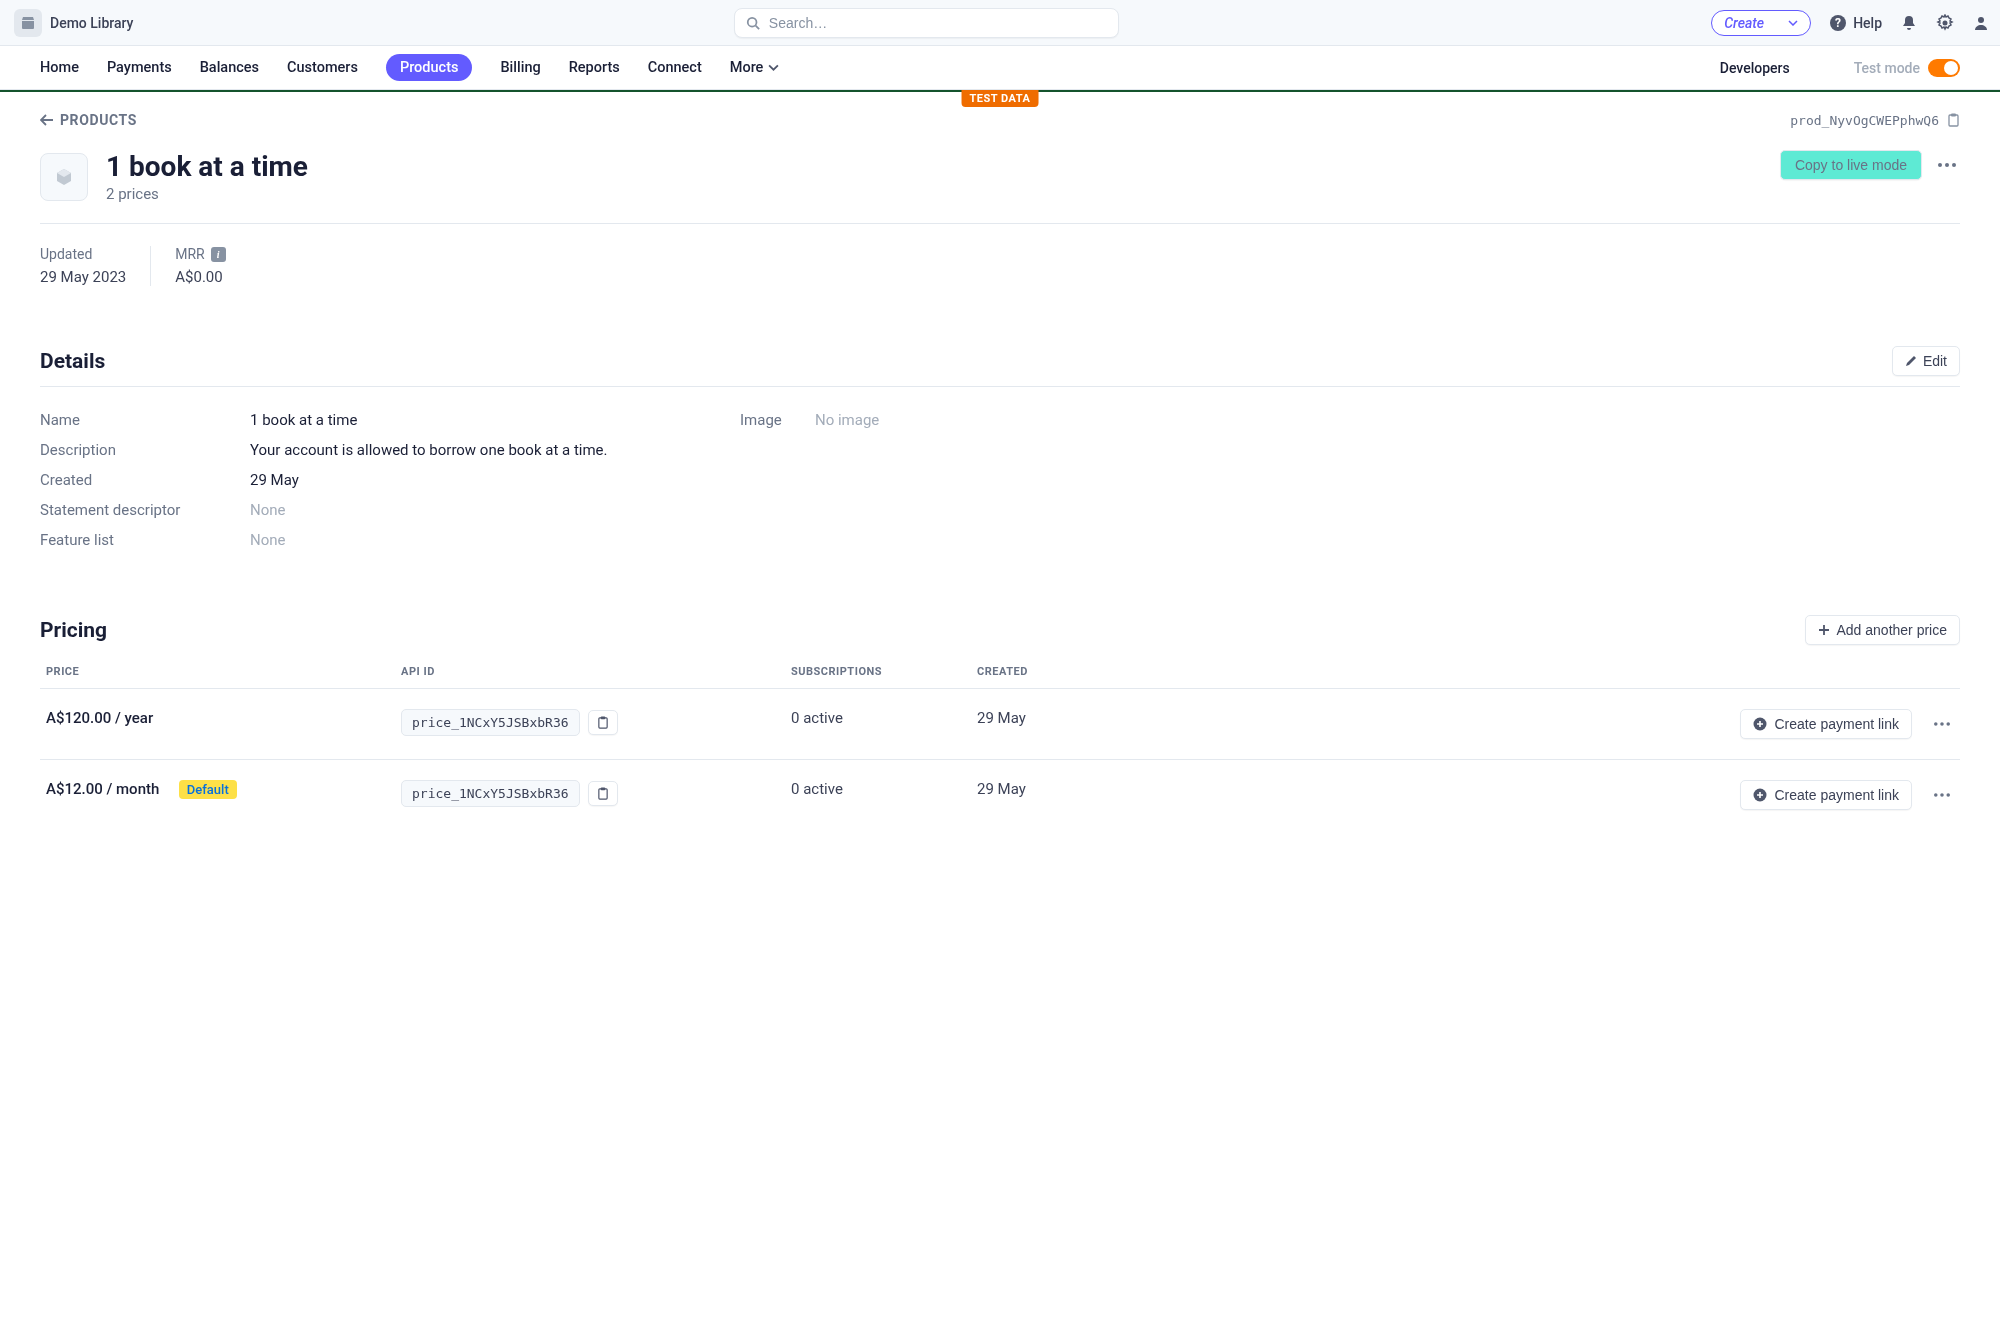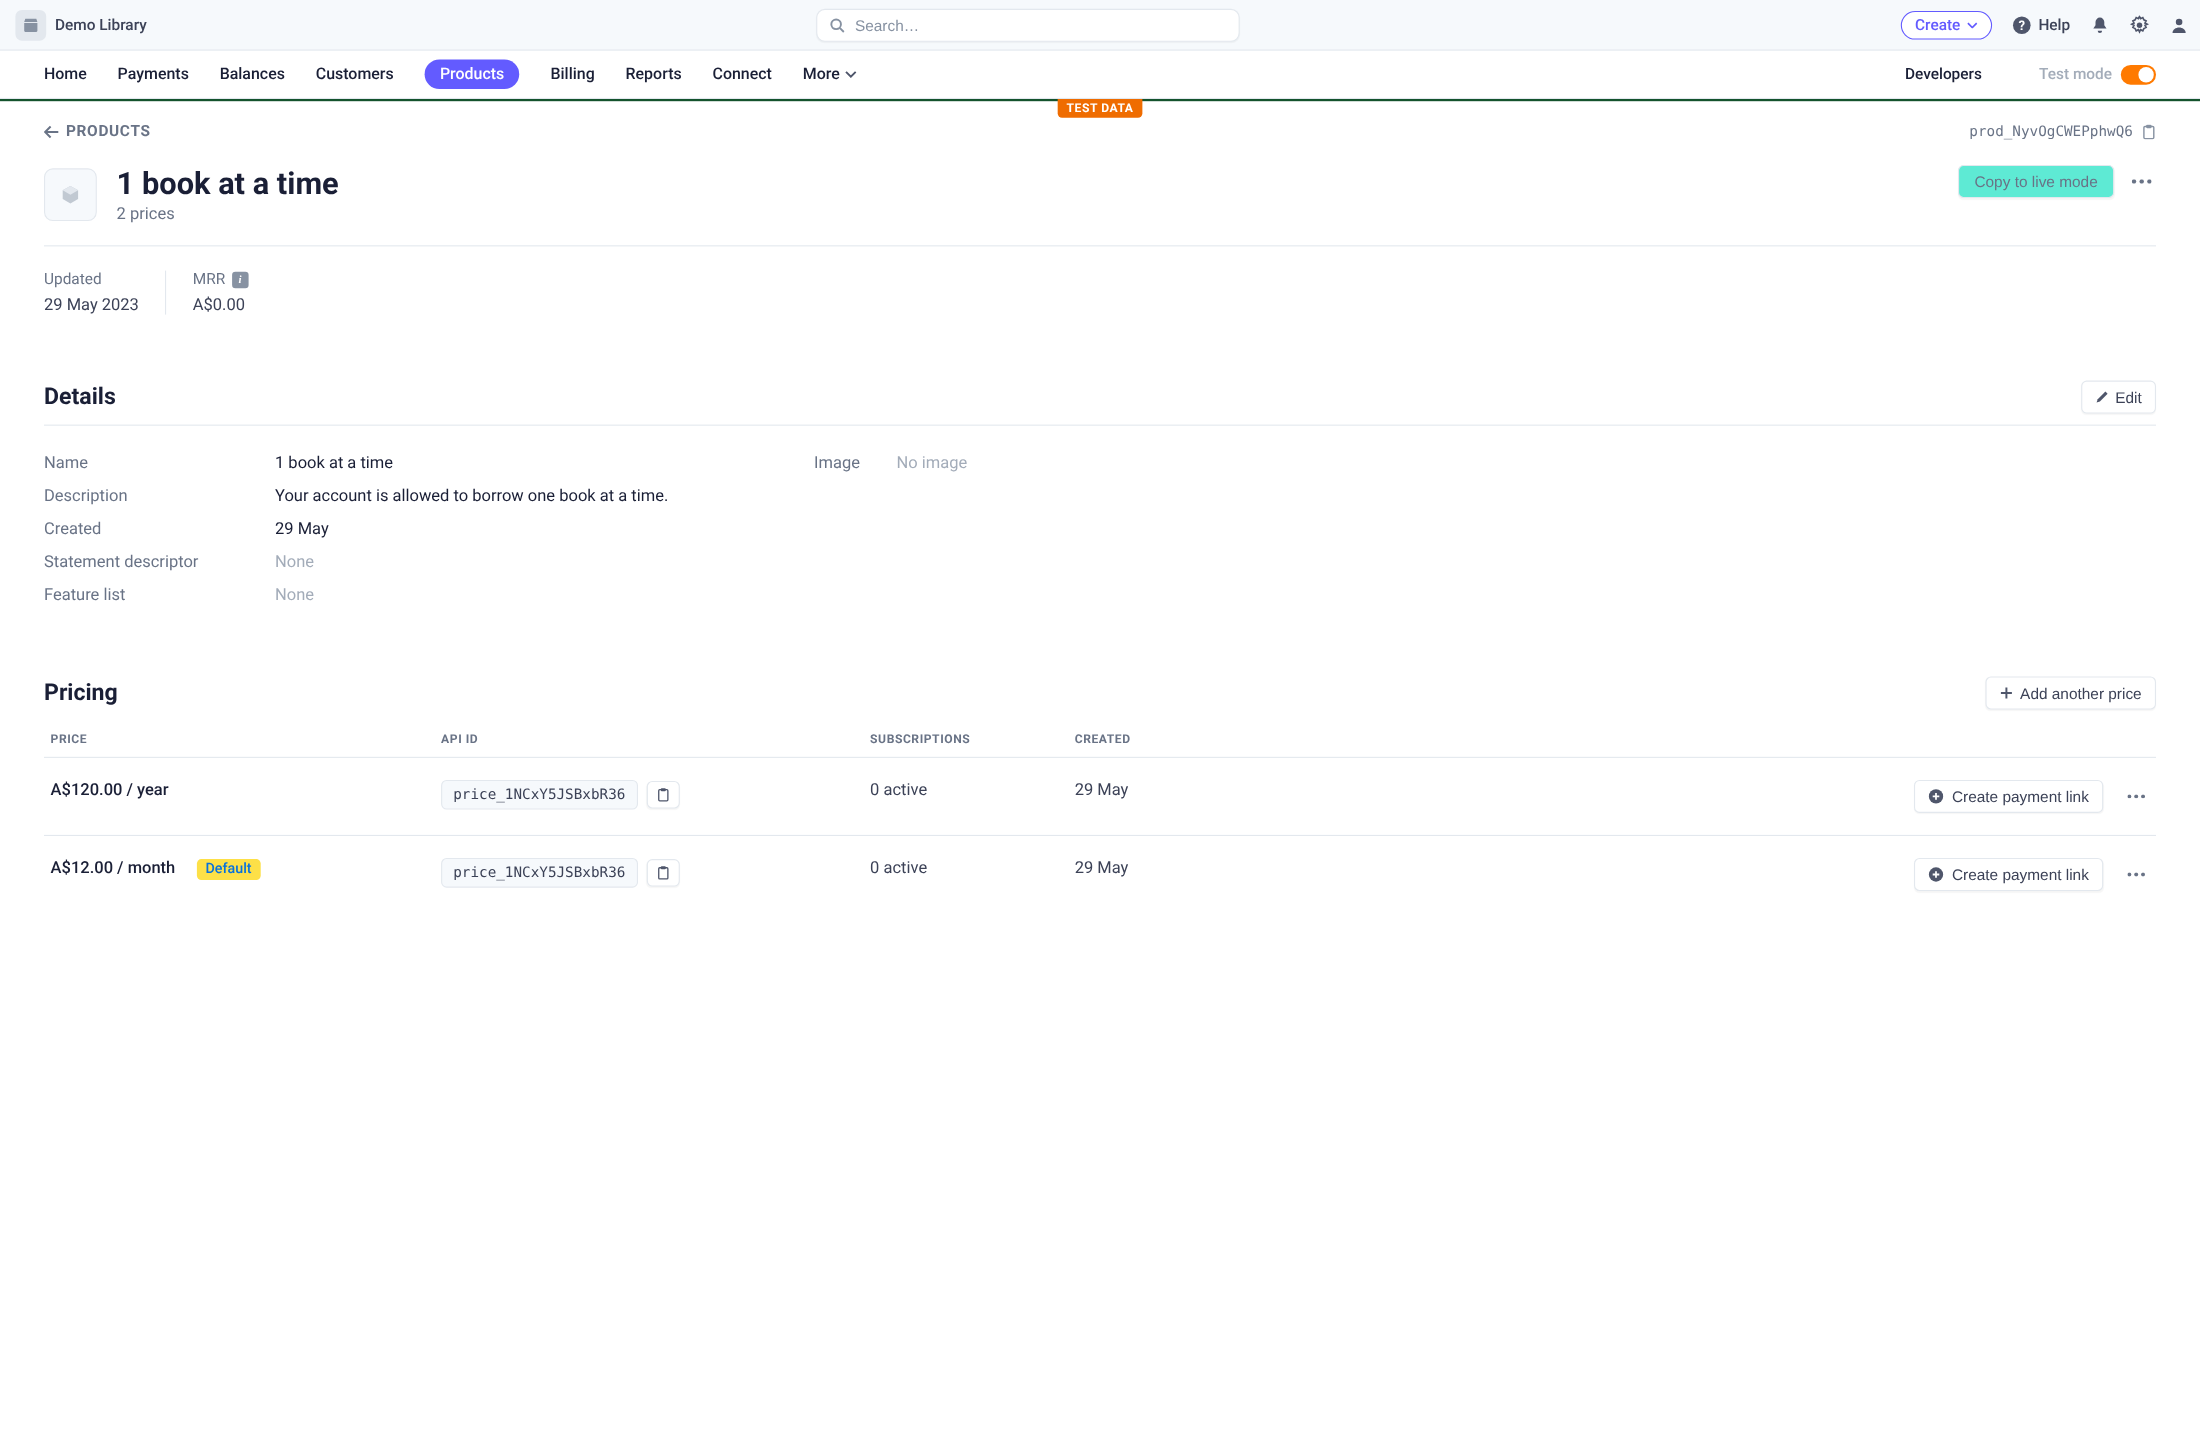--- a/index.html
+++ b/index.html
@@ -9,33 +9,33 @@
 .topbar { display: flex; align-items: center; height: 46px; padding: 0 10px 0 6px; background: #f6f9fc; border-bottom: 1px solid #e3e8ee; }
 .brand { display: flex; align-items: center; gap: 8px; padding: 3px 8px; }
 .brand-icon { width: 28px; height: 28px; border-radius: 6px; background: #e3e8ee; display: flex; align-items: center; justify-content: center; }
 .brand-text { font-weight: 500; color: #3c4257; font-size: 14px; }
 .searchbar { margin-left: auto; margin-right: auto; width: 385px; position: relative; }
 .searchbar input { width: 100%; height: 30px; border: 1px solid #e3e8ee; border-radius: 8px; padding: 0 12px 0 34px; font-size: 14px; color: #3c4257; background: #fff; box-shadow: 0 1px 1px rgba(0,0,0,0.04); }
 .searchbar input::placeholder { color: #8792a2; }
 .search-icon { position: absolute; left: 12px; top: 50%; transform: translateY(-50%); }
 
 .topbar-actions { display: flex; align-items: center; gap: 18px; }
-.create-btn { display: flex; align-items: center; gap: 6px; border: 1px solid #635bff; color: #635bff; padding: 4px 12px; border-radius: 16px; font-size: 14px; font-weight: 500; cursor: pointer; background: #fff; }
+.create-btn { display: flex; align-items: center; gap: 24px; border: 1px solid #635bff; color: #635bff; padding: 4px 12px; border-radius: 16px; font-size: 14px; font-weight: 500; cursor: pointer; background: #fff; font-style: italic; }
 .help-btn { display: flex; align-items: center; gap: 6px; color: #3c4257; font-weight: 500; cursor: pointer; }
 .icon-btn { cursor: pointer; display: flex; align-items: center; }
 
 
 .navbar { display: flex; align-items: center; height: 44px; padding: 0 40px; border-bottom: 1px solid #e3e8ee; }
 .navbar-inner { display: flex; align-items: center; gap: 28px; width: 100%; }
 .nav-item { color: #1a1f36; font-size: 14.5px; font-weight: 500; cursor: pointer; padding: 4px 0; }
 .nav-item.active { background: #635bff; color: #fff; padding: 5px 14px; border-radius: 16px; }
 .nav-more { display: flex; align-items: center; gap: 5px; }
 .nav-spacer { flex: 1; }
 .nav-dev { color: #1a1f36; font-weight: 500; cursor: pointer; }
-.test-mode-wrap { display: flex; align-items: center; gap: 8px; margin-left: 24px; }
+.test-mode-wrap { display: flex; align-items: center; gap: 8px; margin-left: 36px; }
 .test-mode-label { color: #a3acb9; font-weight: 500; }
 .toggle { width: 32px; height: 18px; background: #ff7a00; border-radius: 10px; position: relative; cursor: pointer; }
 .toggle::after { content: ""; position: absolute; width: 14px; height: 14px; background: #fff; border-radius: 50%; top: 2px; right: 2px; }
 
 
 .test-stripe { height: 2px; background: #14532d; position: relative; }
 .test-badge { position: absolute; left: 50%; top: 0; transform: translateX(-50%); background: #ef6c00; color: #fff; font-size: 11px; font-weight: 700; letter-spacing: 0.5px; padding: 2px 8px; border-radius: 0 0 4px 4px; }
 
 
 .main { padding: 20px 40px; }

